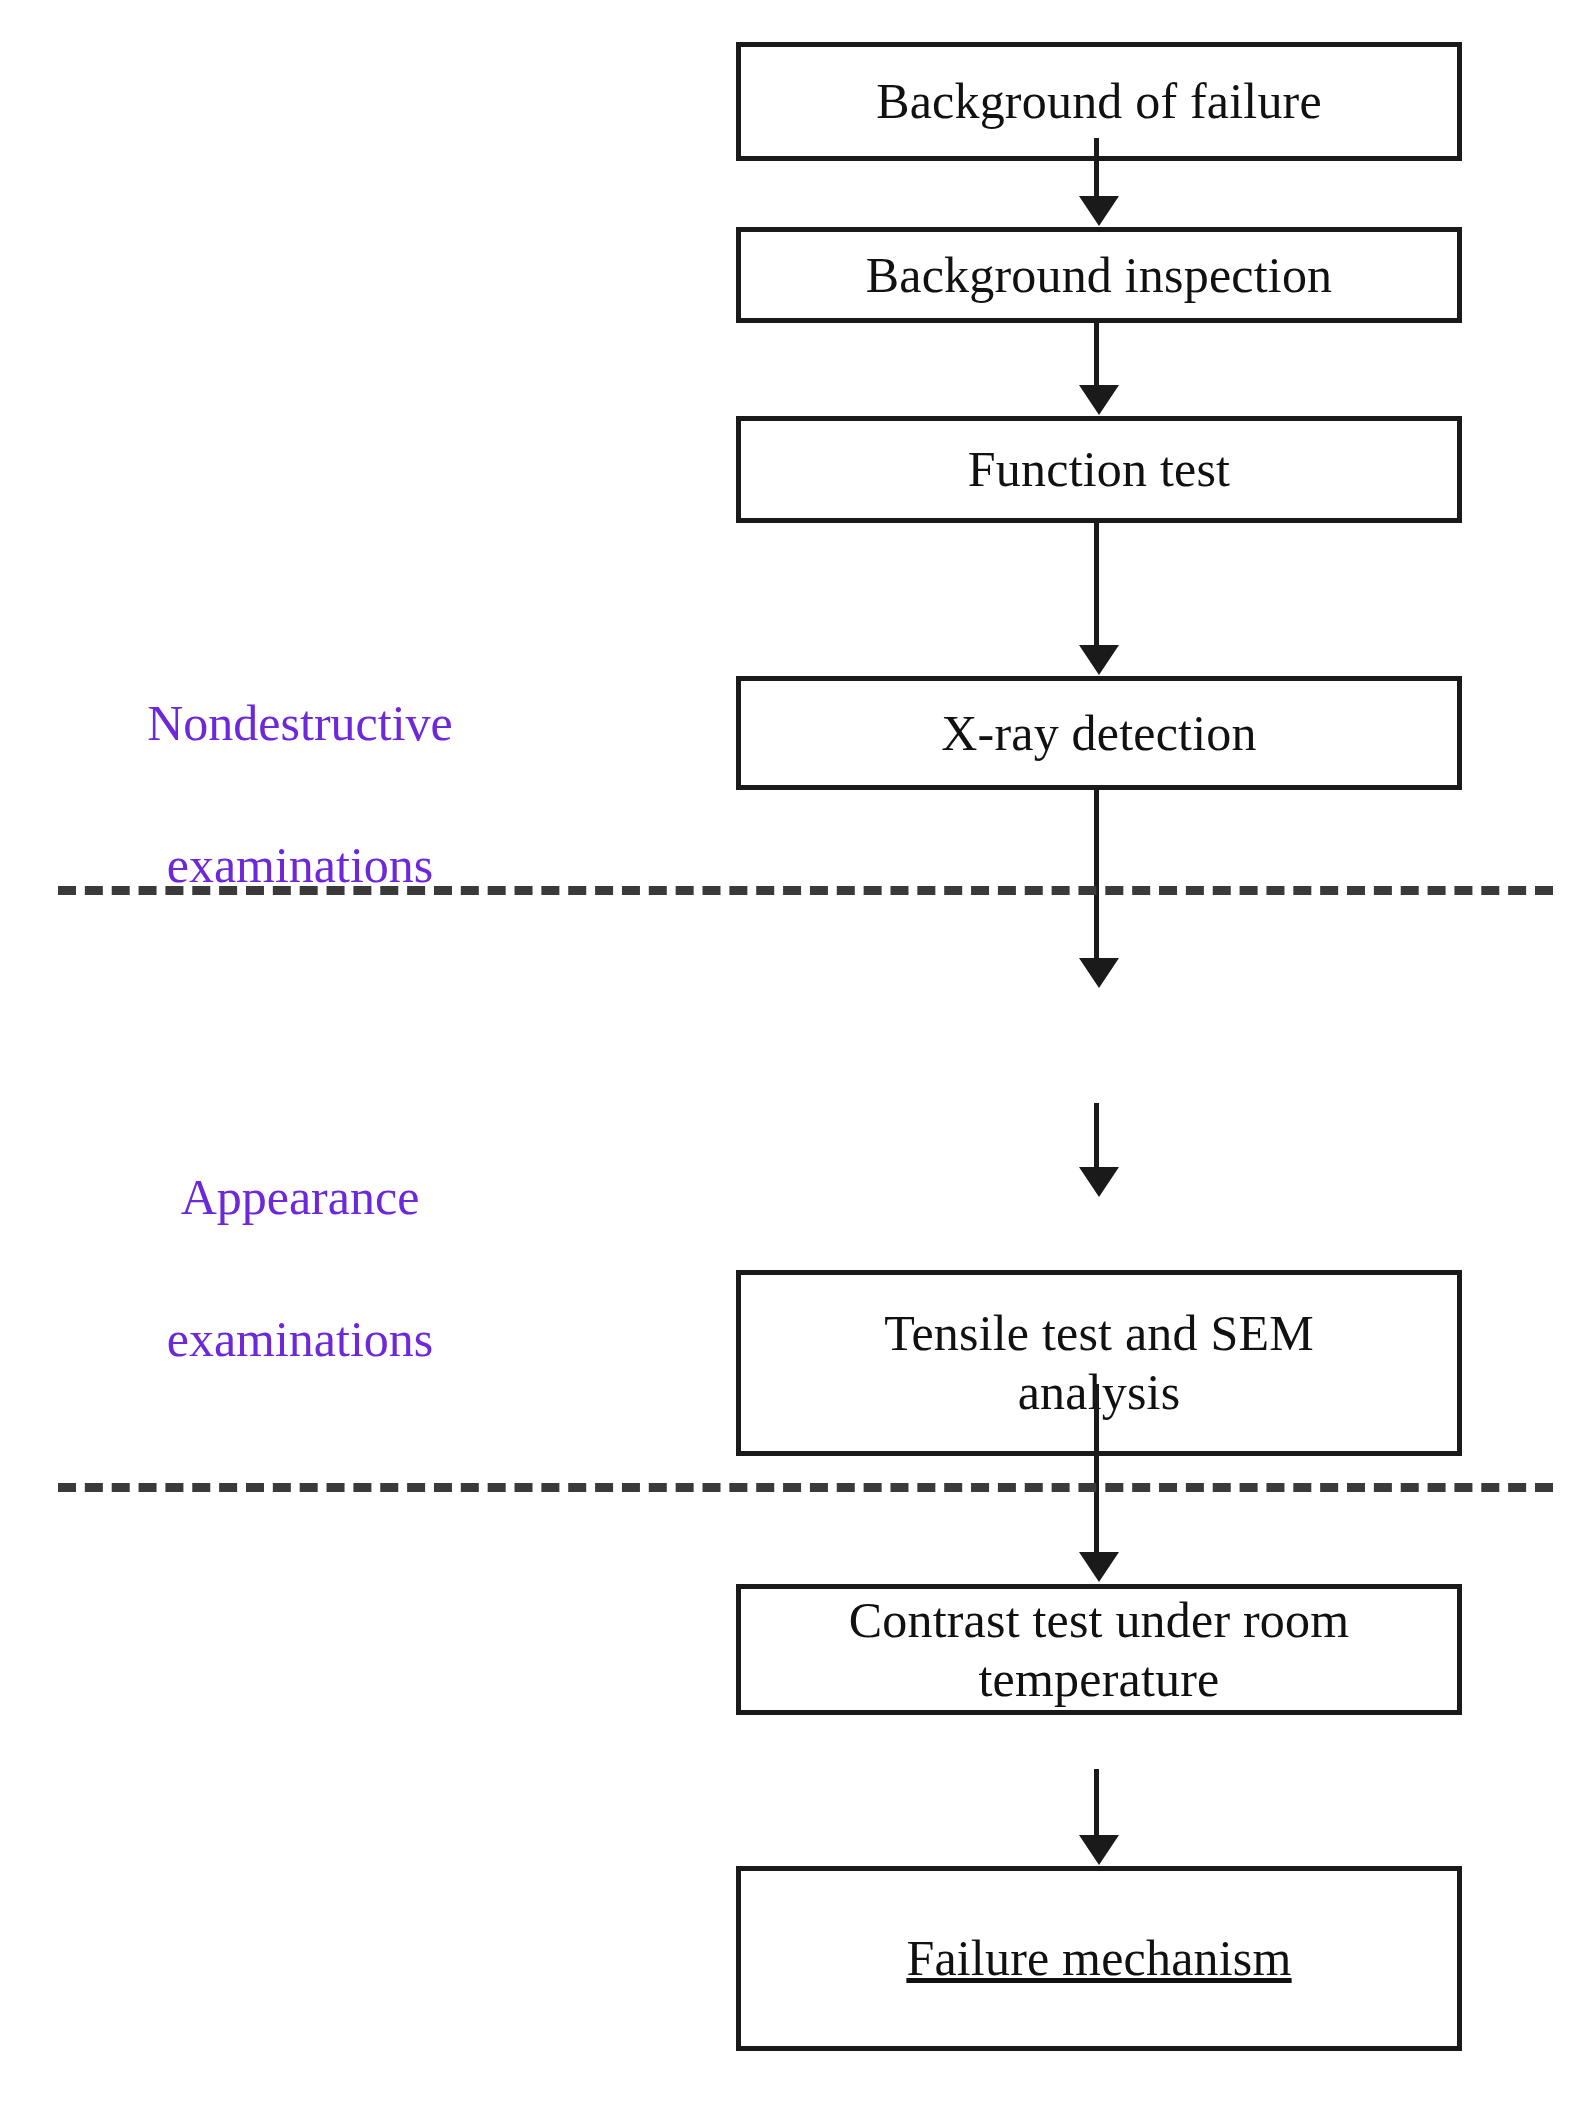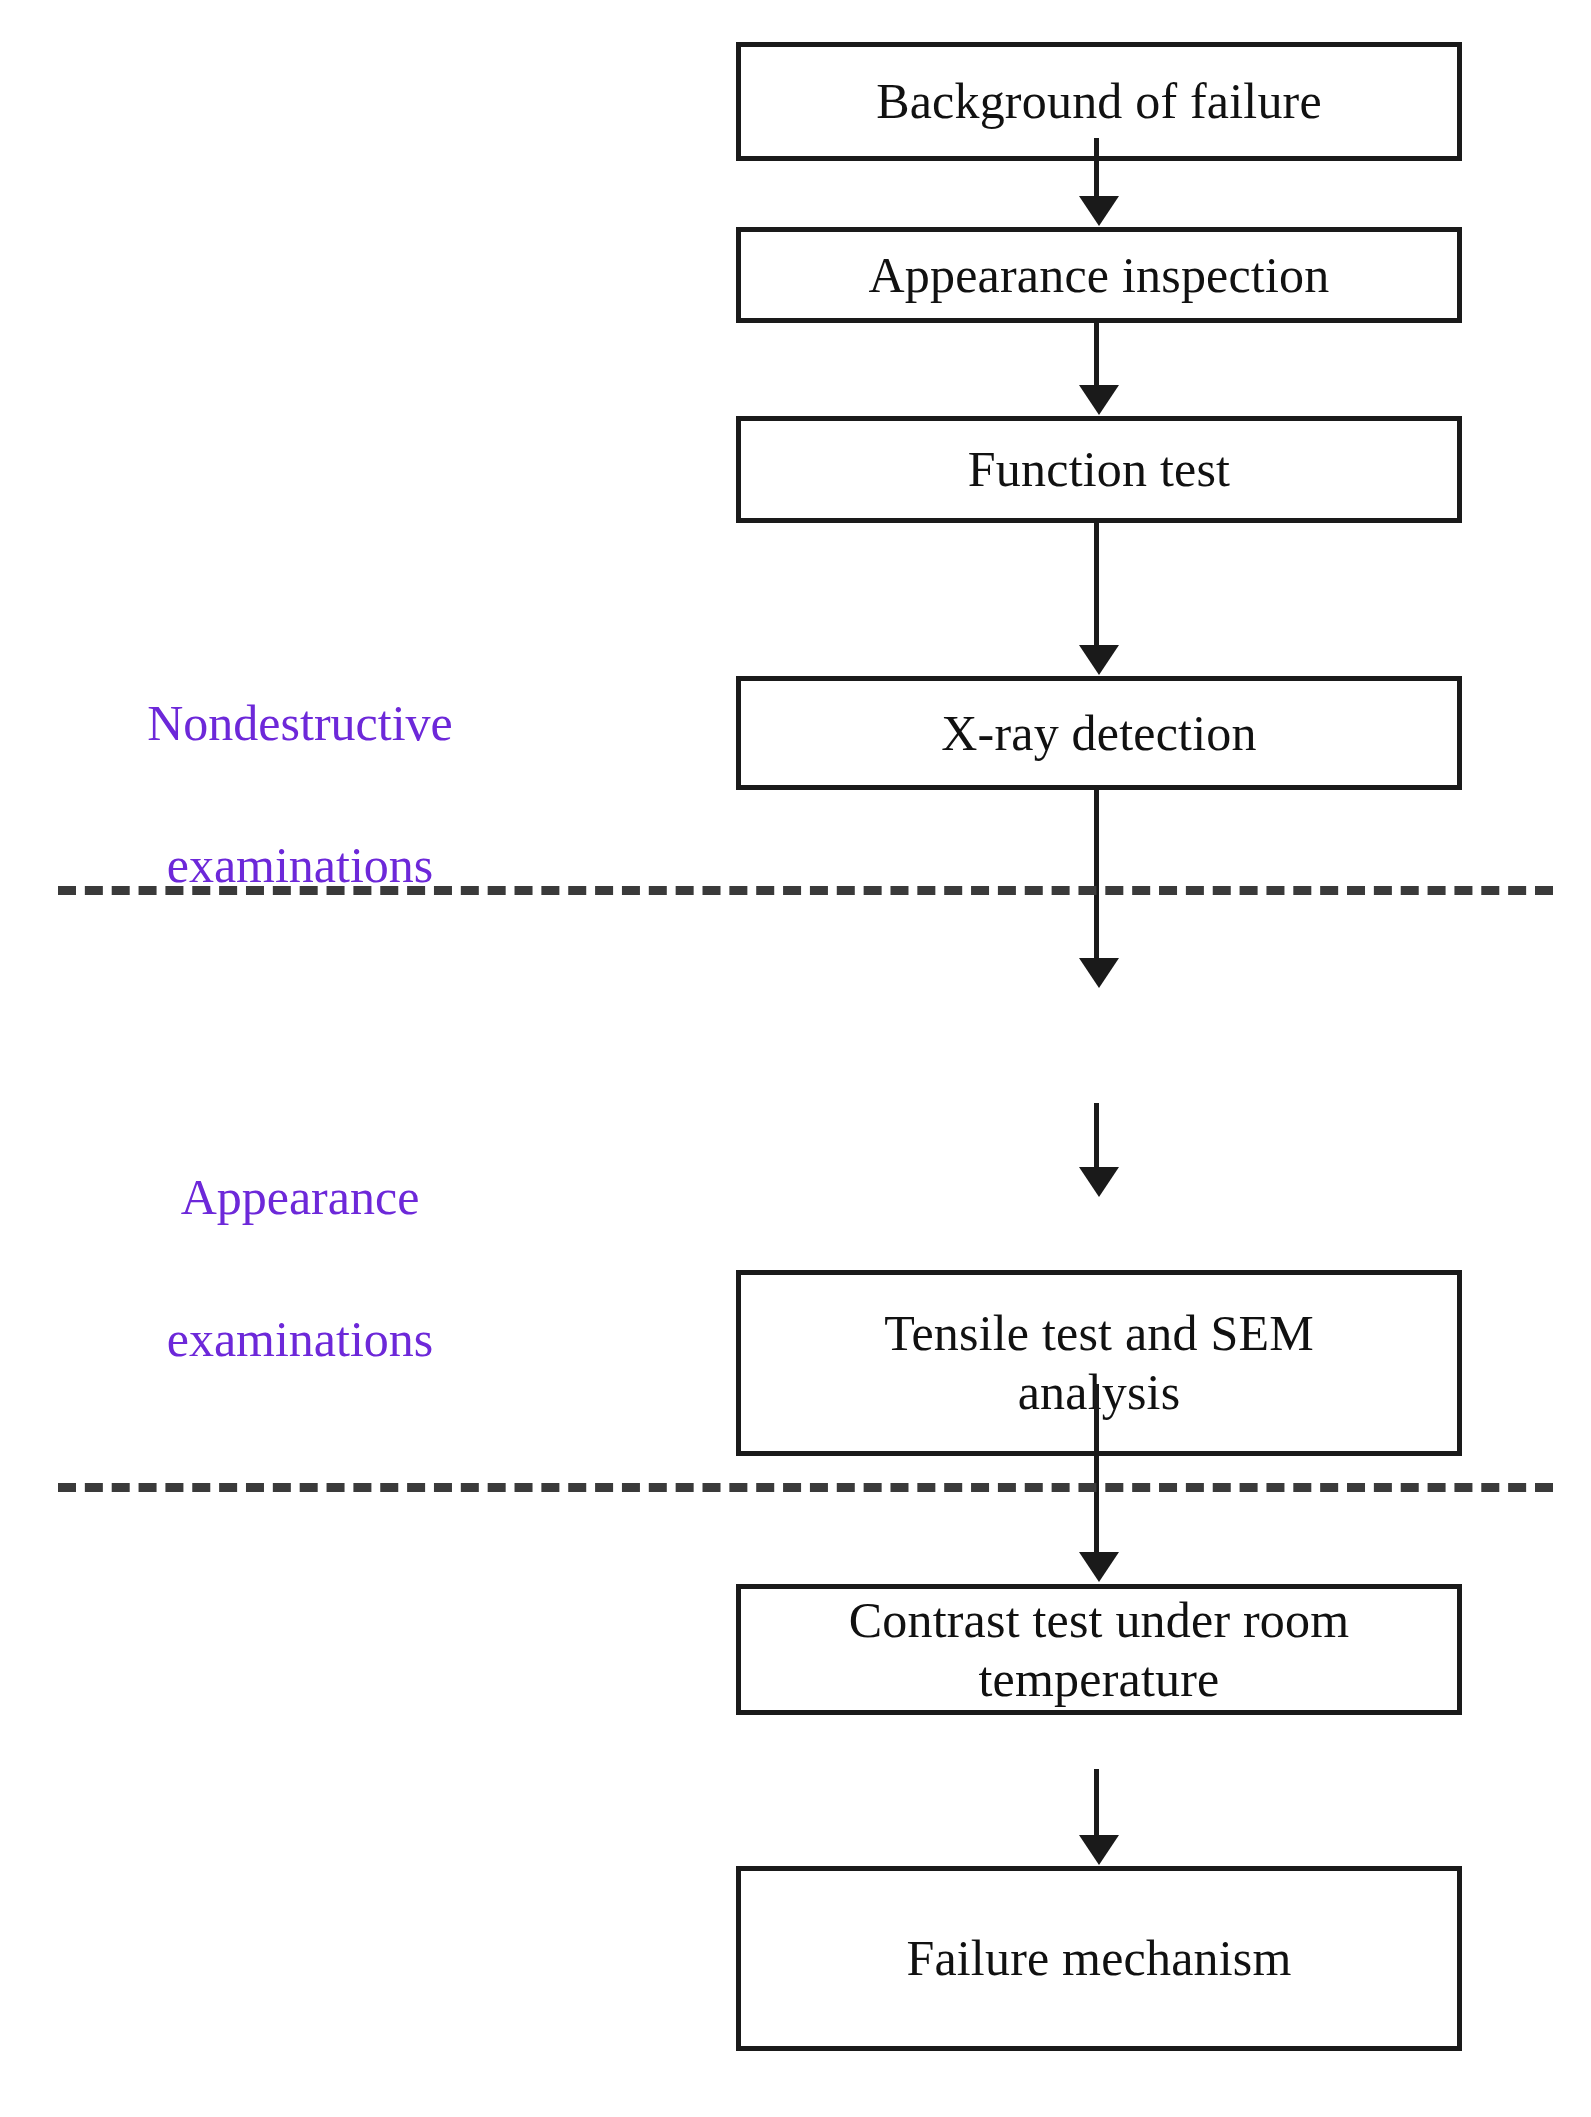--- a/index.html
+++ b/index.html
@@ -85,21 +85,21 @@
 <div id="canvas">
 
   <div class="node" style="top:42px; height:119px;">
     <span class="node-label">Background of failure</span>
   </div>
 
   <div class="connector" style="top:138px; height:58px;"></div>
   <div class="arrowhead" style="top:196px;"></div>
 
   <div class="node" style="top:227px; height:96px;">
-    <span class="node-label">Appearance inspection</span>
+    <span class="node-label">Background inspection</span>
   </div>
 
   <div class="connector" style="top:323px; height:62px;"></div>
   <div class="arrowhead" style="top:385px;"></div>
 
   <div class="node" style="top:416px; height:107px;">
     <span class="node-label">Function test</span>
   </div>
 
   <div class="connector" style="top:523px; height:122px;"></div>
@@ -125,21 +125,21 @@
   <div class="arrowhead" style="top:1552px;"></div>
 
   <div class="node" style="top:1584px; height:131px;">
     <span class="node-label">Contrast test under room
 temperature</span>
   </div>
 
   <div class="connector" style="top:1769px; height:66px;"></div>
   <div class="arrowhead" style="top:1835px;"></div>
 
-  <div class="node" style="top:1866px; height:185px;">
+  <div class="node" style="top:1866px; height:185px;text-decoration:underline;">
     <span class="node-label">Failure mechanism</span>
   </div>
 
   <div class="separator" style="top:886px;"></div>
   <div class="separator" style="top:1483px;"></div>
 
   <div class="group-label" style="left:90px; top:648px; width:420px;">
     <span class="gl-line">Nondestructive</span>
     <span class="gl-line">examinations</span>
   </div>

